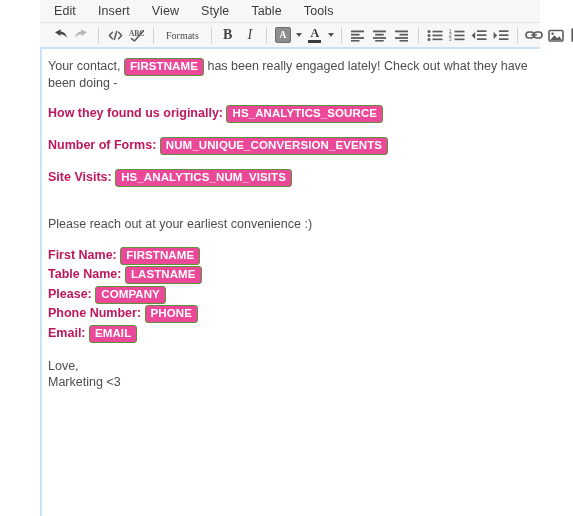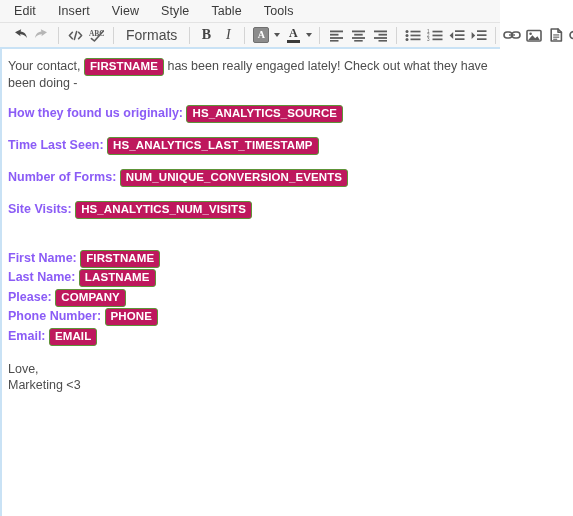--- a/index.html
+++ b/index.html
@@ -16,20 +16,21 @@
   }
 
   
   .editor {
     width: 500px;
     height: 516px;
     box-sizing: border-box;
     background: #ffffff;
     display: flex;
     flex-direction: column;
+    margin-left: 40px;
   }
 
   
   .menubar {
     height: 23px;
     background: #f7f7f7;
     display: flex;
     align-items: center;
     padding-left: 12px;
     box-sizing: border-box;
@@ -67,26 +68,27 @@
     flex: 0 0 auto;
   }
   .tb-sep {
     width: 1px;
     height: 17px;
     background: #d4d4d4;
     margin: 0 5px;
     flex: 0 0 auto;
   }
   .tb-label {
-    font-size: 14px;
+    font-size: 10px;
     color: #4b4b4b;
     padding: 0 7px;
     cursor: default;
     white-space: nowrap;
     flex: 0 0 auto;
+    font-family: Liberation Serif, serif;
   }
   .tb-text {
     font-size: 14px;
     color: #444;
     line-height: 1;
     cursor: default;
   }
   .tb-caret {
     width: 10px;
     height: 20px;
@@ -169,27 +171,27 @@
   }
   .content p.tight {
     margin-bottom: 0;
     line-height: 19.4px;
   }
   .content p.closing {
     line-height: 15.5px;
   }
   .lbl {
     font-weight: bold;
-    color: #8b5cf6;
+    color: #be185d;
   }
 
   
   .token {
     display: inline-block;
-    background: #be185d;
+    background: #ec4899;
     border: 1px solid #5d9438;
     border-radius: 3px;
     color: #ffffff;
     font-weight: bold;
     font-size: 11.5px;
     line-height: 13px;
     padding: 1px 5px 2px 5px;
     vertical-align: baseline;
     letter-spacing: 0.1px;
     white-space: nowrap;
@@ -382,40 +384,40 @@
 
       <p>
         <span>Your contact, </span><span class="token">FIRSTNAME</span><span> has been really engaged lately! Check out what they have been doing -</span>
       </p>
 
       <p>
         <span class="lbl">How they found us originally: </span><span class="token">HS_ANALYTICS_SOURCE</span>
       </p>
 
 
-      <p>
-        <span class="lbl">Time Last Seen: </span><span class="token">HS_ANALYTICS_LAST_TIMESTAMP</span>
-      </p>
 
 
       <p>
         <span class="lbl">Number of Forms: </span><span class="token">NUM_UNIQUE_CONVERSION_EVENTS</span>
       </p>
 
       <p>
         <span class="lbl">Site Visits: </span><span class="token">HS_ANALYTICS_NUM_VISITS</span>
       </p>
 
       <div class="gap-top"></div>
 
+      <p>
+        <span>Please reach out at your earliest convenience :)</span>
+      </p>
 
 
       <p class="tight">
         <span class="lbl">First Name: </span><span class="token">FIRSTNAME</span><br>
-        <span class="lbl">Last Name: </span><span class="token">LASTNAME</span><br>
+        <span class="lbl">Table Name: </span><span class="token">LASTNAME</span><br>
         <span class="lbl">Please: </span><span class="token">COMPANY</span><br>
         <span class="lbl">Phone Number: </span><span class="token">PHONE</span><br>
         <span class="lbl">Email: </span><span class="token">EMAIL</span>
       </p>
 
       <div class="gap-top"></div>
 
       <p class="closing">
         <span>Love,</span><br>
         <span>Marketing &lt;3</span>

